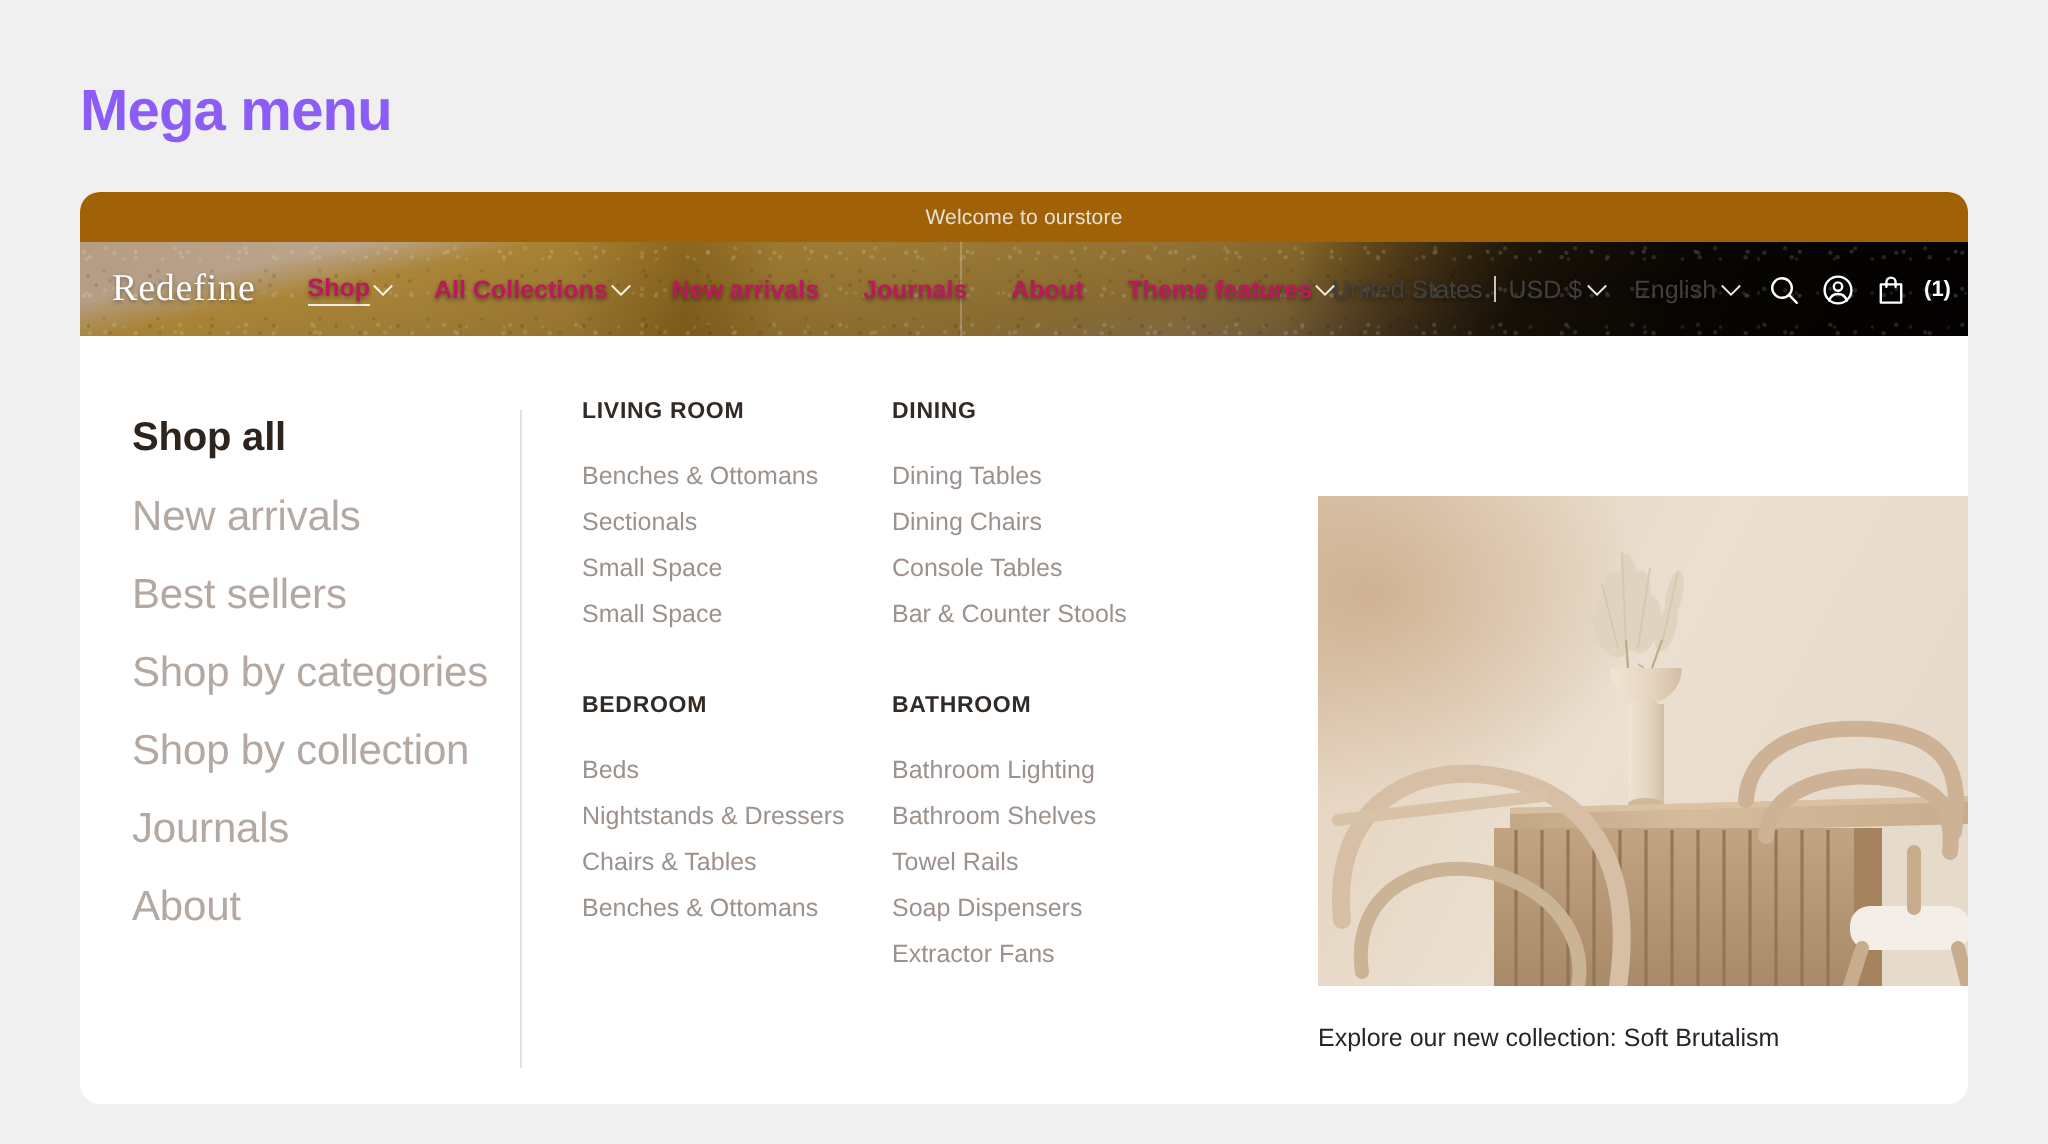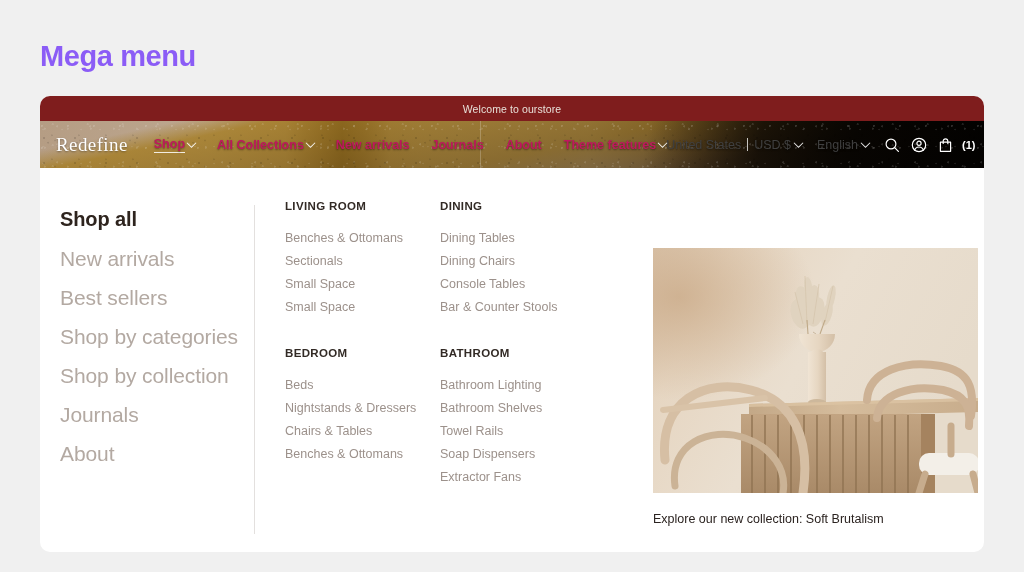--- a/index.html
+++ b/index.html
@@ -37,21 +37,21 @@
     height: 456px;
     background: #ffffff;
     border-radius: 10px;
     overflow: hidden;
   }
 
   
   .announce {
     position: relative;
     height: 25px;
-    background: #7f1d1d;
+    background: #a16207;
     display: flex;
     align-items: center;
     justify-content: center;
   }
   .announce-text {
     color: #e8e0d8;
     font-size: 10.5px;
     letter-spacing: 0.1px;
   }
 
@@ -201,20 +201,21 @@
     font-weight: 700;
     margin-left: -2px;
   }
 
   
   .mega {
     position: relative;
     display: flex;
     padding: 32px 0 0 0;
     height: 384px;
+    justify-content: flex-end;
   }
 
   .mega-left {
     width: 214px;
     padding-left: 20px;
     flex: none;
   }
   .left-item {
     font-size: 21px;
     line-height: 39px;

